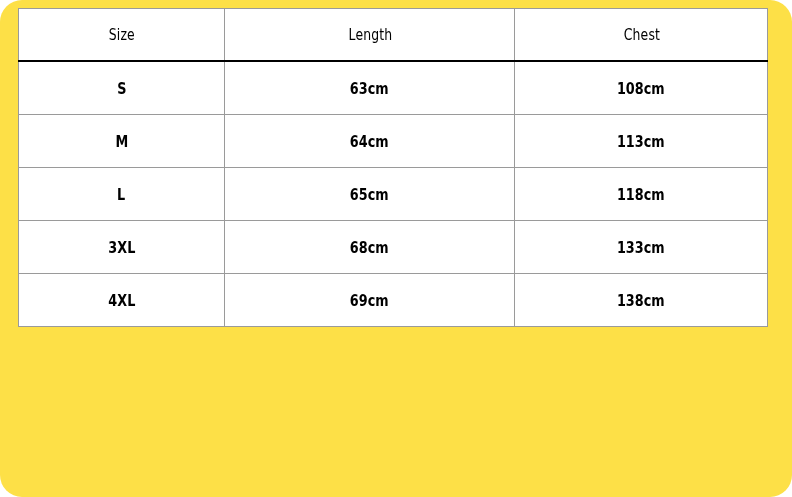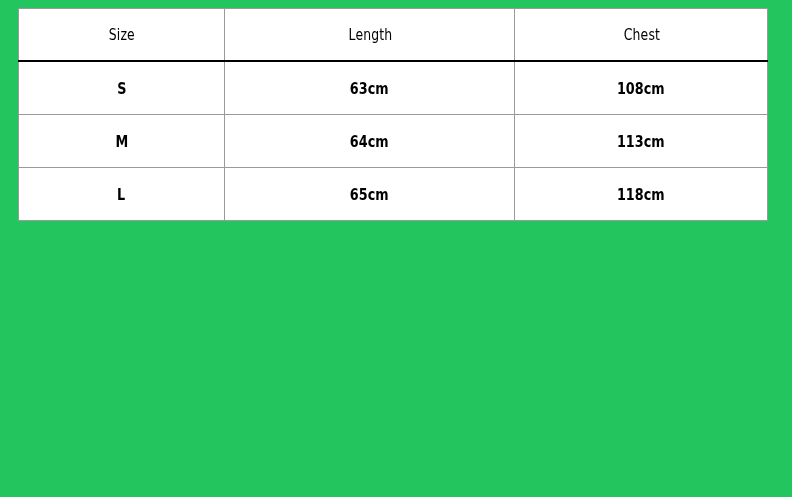--- a/index.html
+++ b/index.html
@@ -12,21 +12,22 @@
     width: 792px;
     height: 497px;
     overflow: hidden;
     font-family: "Liberation Sans", "DejaVu Sans", sans-serif;
     -webkit-font-smoothing: antialiased;
   }
   #page {
     position: relative;
     width: 792px;
     height: 497px;
-    background: #22c55e;
+    background: #fde047;
+    border-radius: 22px;
   }
   .size-table {
     position: absolute;
     left: 18px;
     top: 8px;
     width: 749px;
     border-collapse: collapse;
     table-layout: fixed;
     background: #ffffff;
   }
@@ -118,16 +119,26 @@
       <tr>
         <td><span class="cell-text">M</span></td>
         <td><span class="cell-text">64cm</span></td>
         <td><span class="cell-text">113cm</span></td>
       </tr>
       <tr>
         <td><span class="cell-text">L</span></td>
         <td><span class="cell-text">65cm</span></td>
         <td><span class="cell-text">118cm</span></td>
       </tr>
+      <tr>
+        <td><span class="cell-text">3XL</span></td>
+        <td><span class="cell-text">68cm</span></td>
+        <td><span class="cell-text">133cm</span></td>
+      </tr>
+      <tr>
+        <td><span class="cell-text">4XL</span></td>
+        <td><span class="cell-text">69cm</span></td>
+        <td><span class="cell-text">138cm</span></td>
+      </tr>
     </tbody>
   </table>
 
 </div>
 
 </body></html>

